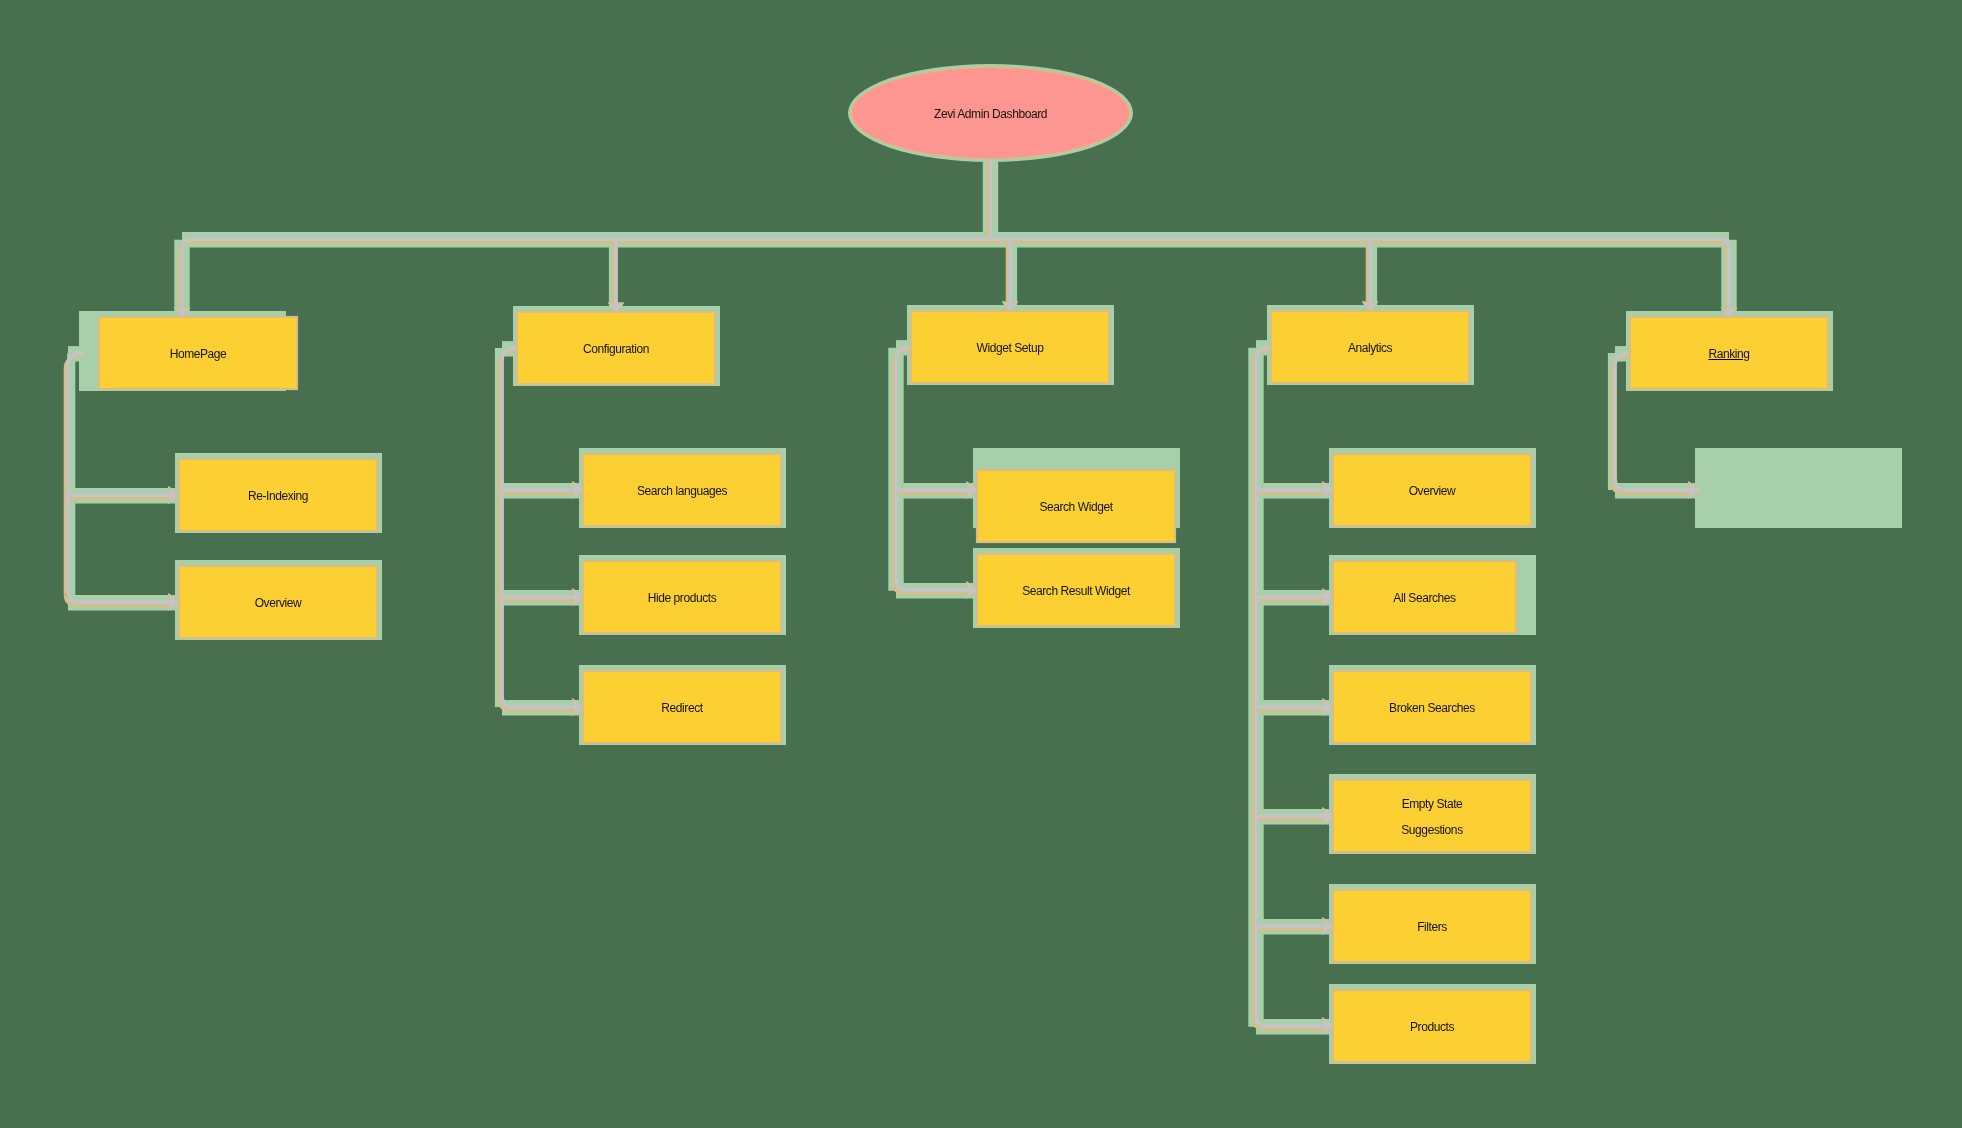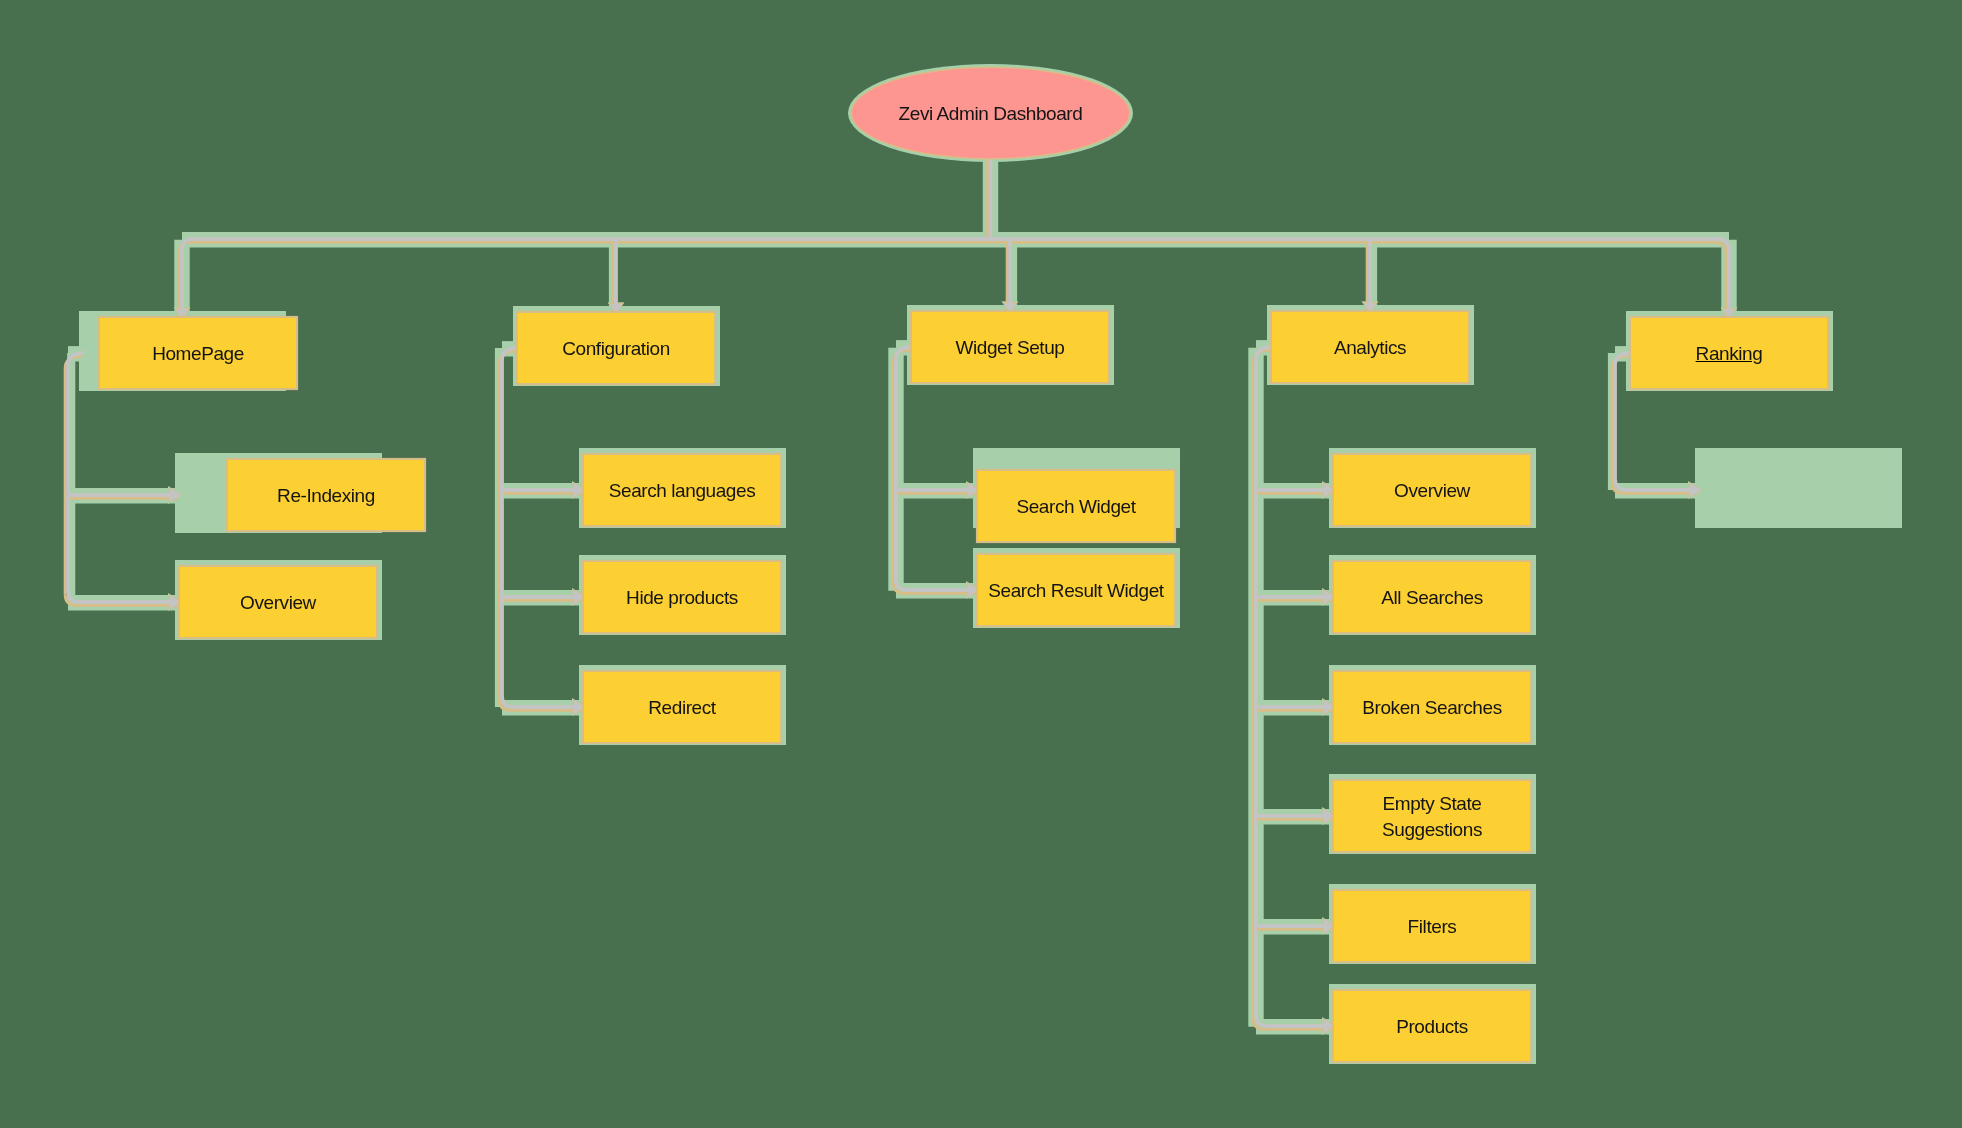--- a/index.html
+++ b/index.html
@@ -6,21 +6,21 @@
   html,body{margin:0;padding:0;}
   body{width:1962px;height:1128px;overflow:hidden;background:#49704E;
        font-family:"Liberation Sans",sans-serif;}
   #stage{position:relative;width:1962px;height:1128px;}
   #wires{position:absolute;left:0;top:0;}
   .halo{position:absolute;background:#A6CFAA;}
   .halo.root{border-radius:50%;}
   .node{position:absolute;display:flex;align-items:center;justify-content:center;}
   .node .face{position:absolute;left:0;top:0;right:0;bottom:0;background:#FCCF32;
        box-shadow:0 0 0 2.1px #D9BD87;}
-  .node .label{position:relative;z-index:3;color:#141414;font-size:19px;line-height:26px;letter-spacing:-0.42px;
+  .node .label{position:relative;z-index:3;color:#141414;font-size:12px;line-height:26px;letter-spacing:-0.42px;
        text-align:center;white-space:pre-line;transform:translateY(1px);}
   .node.root .face{background:#FD9690;border-radius:50%;box-shadow:0 0 0 1.5px #D9BD87;}
 </style>
 </head>
 <body>
 
 <div id="stage">
   <div class="halo root" style="left:847.7px;top:63.7px;width:285.6px;height:98.6px;"></div>
   <div class="halo" style="left:78.8px;top:310.8px;width:207px;height:80.4px;"></div>
   <div class="halo" style="left:174.8px;top:452.8px;width:207px;height:80.4px;"></div>
@@ -200,21 +200,21 @@
   </g>
 </svg>
   <div class="node root" style="left:852px;top:68px;width:277px;height:90px;">
     <div class="face"></div>
     <span class="label">Zevi Admin Dashboard</span>
   </div>
   <div class="node" style="left:84px;top:318px;width:196px;height:70px;margin-left:16px;">
     <div class="face"></div>
     <span class="label">HomePage</span>
   </div>
-  <div class="node" style="left:180px;top:460px;width:196px;height:70px;margin-left:48px;">
+  <div class="node" style="left:180px;top:460px;width:196px;height:70px;">
     <div class="face"></div>
     <span class="label">Re-Indexing</span>
   </div>
   <div class="node" style="left:180px;top:567px;width:196px;height:70px;">
     <div class="face"></div>
     <span class="label">Overview</span>
   </div>
   <div class="node" style="left:518px;top:313px;width:196px;height:70px;">
     <div class="face"></div>
     <span class="label">Configuration</span>
@@ -244,21 +244,21 @@
     <span class="label">Search Result Widget</span>
   </div>
   <div class="node" style="left:1272px;top:312px;width:196px;height:70px;">
     <div class="face"></div>
     <span class="label">Analytics</span>
   </div>
   <div class="node" style="left:1334px;top:455px;width:196px;height:70px;">
     <div class="face"></div>
     <span class="label">Overview</span>
   </div>
-  <div class="node" style="left:1334px;top:562px;width:196px;height:70px;">
+  <div class="node" style="left:1334px;top:562px;width:181px;height:70px;">
     <div class="face"></div>
     <span class="label">All Searches</span>
   </div>
   <div class="node" style="left:1334px;top:672px;width:196px;height:70px;">
     <div class="face"></div>
     <span class="label">Broken Searches</span>
   </div>
   <div class="node" style="left:1334px;top:781px;width:196px;height:70px;">
     <div class="face"></div>
     <span class="label">Empty State

